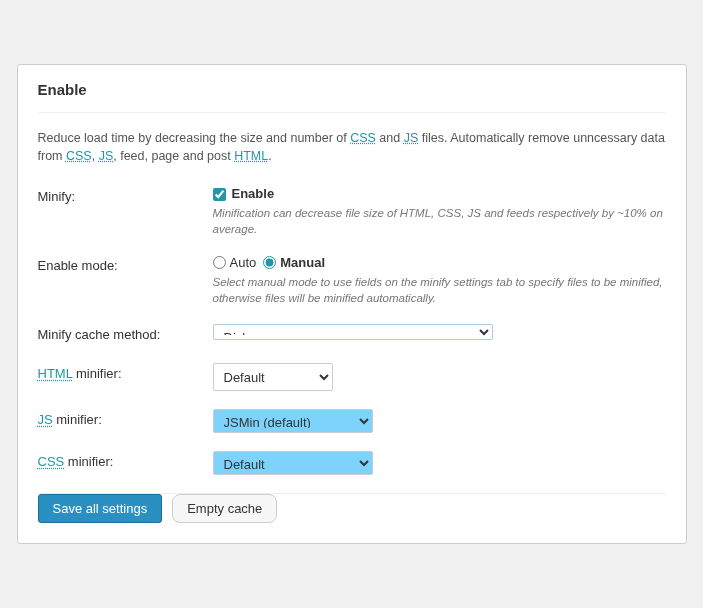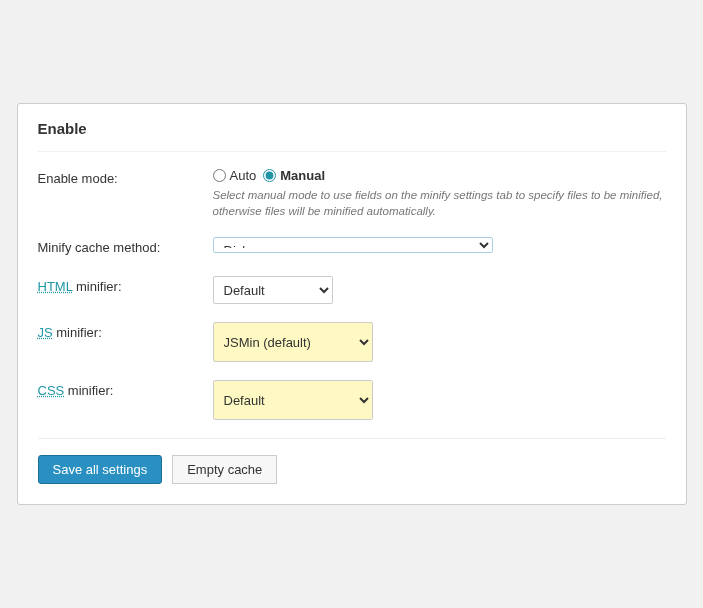--- a/index.html
+++ b/index.html
@@ -116,45 +116,45 @@
       cursor: pointer;
       height: 28px;
     }
     .select-medium {
       width: 160px;
       padding: 4px 6px;
       border: 1px solid #ccc;
       border-radius: 2px;
       font-size: 13px;
       color: #333;
-      background: #fef9c3;
-      cursor: pointer;
-      height: 40px;
+      background: #7dd3fc;
+      cursor: pointer;
+      height: 24px;
     }
     .footer-buttons {
       display: flex;
       gap: 10px;
       margin-top: 10px;
-      padding-top: 16px;
+      padding-top: 0;
       border-top: 1px solid #eee;
     }
     .btn-primary {
       background: #2a8fc1;
       color: #fff;
       border: 1px solid #1a6f9a;
       border-radius: 3px;
       padding: 6px 14px;
       font-size: 13px;
       cursor: pointer;
     }
     .btn-secondary {
       background: #f7f7f7;
       color: #333;
       border: 1px solid #ccc;
-      border-radius: 0;
+      border-radius: 8px;
       padding: 6px 14px;
       font-size: 13px;
       cursor: pointer;
     }
     .divider {
       border: none;
       border-top: 1px solid #f0f0f0;
       margin: 4px 0 16px 0;
     }
     .link-underline-dotted {
@@ -163,21 +163,36 @@
       color: #2196a6;
       cursor: pointer;
     }
   </style>
 </head>
 <body>
 
 <div class="panel">
   <div class="panel-title">Enable</div>
   <hr class="divider">
-
+  <p class="description">
+    Reduce load time by decreasing the size and number of <span class="link-underline-dotted">CSS</span> and <span class="link-underline-dotted">JS</span> files. Automatically remove unncessary data from <span class="link-underline-dotted">CSS</span>, <span class="link-underline-dotted">JS</span>, feed, page and post <span class="link-underline-dotted">HTML</span>.
+  </p>
+
+  <div class="form-row">
+    <div class="form-label">Minify:</div>
+    <div class="form-control">
+      <div class="checkbox-row">
+        <input type="checkbox" id="enable-minify" checked="" style="">
+        <label for="enable-minify" class="checkbox-label">Enable</label>
+      </div>
+      <div class="hint-text">
+        <em>Minification can decrease file size of HTML, CSS, JS and feeds respectively by ~10% on average.</em>
+      </div>
+    </div>
+  </div>
 
   <div class="form-row">
     <div class="form-label">Enable mode:</div>
     <div class="form-control">
       <div class="radio-row">
         <label>
           <input type="radio" name="minify-mode" value="Auto" style="">
           <span>Auto</span>
         </label>
         <label>

